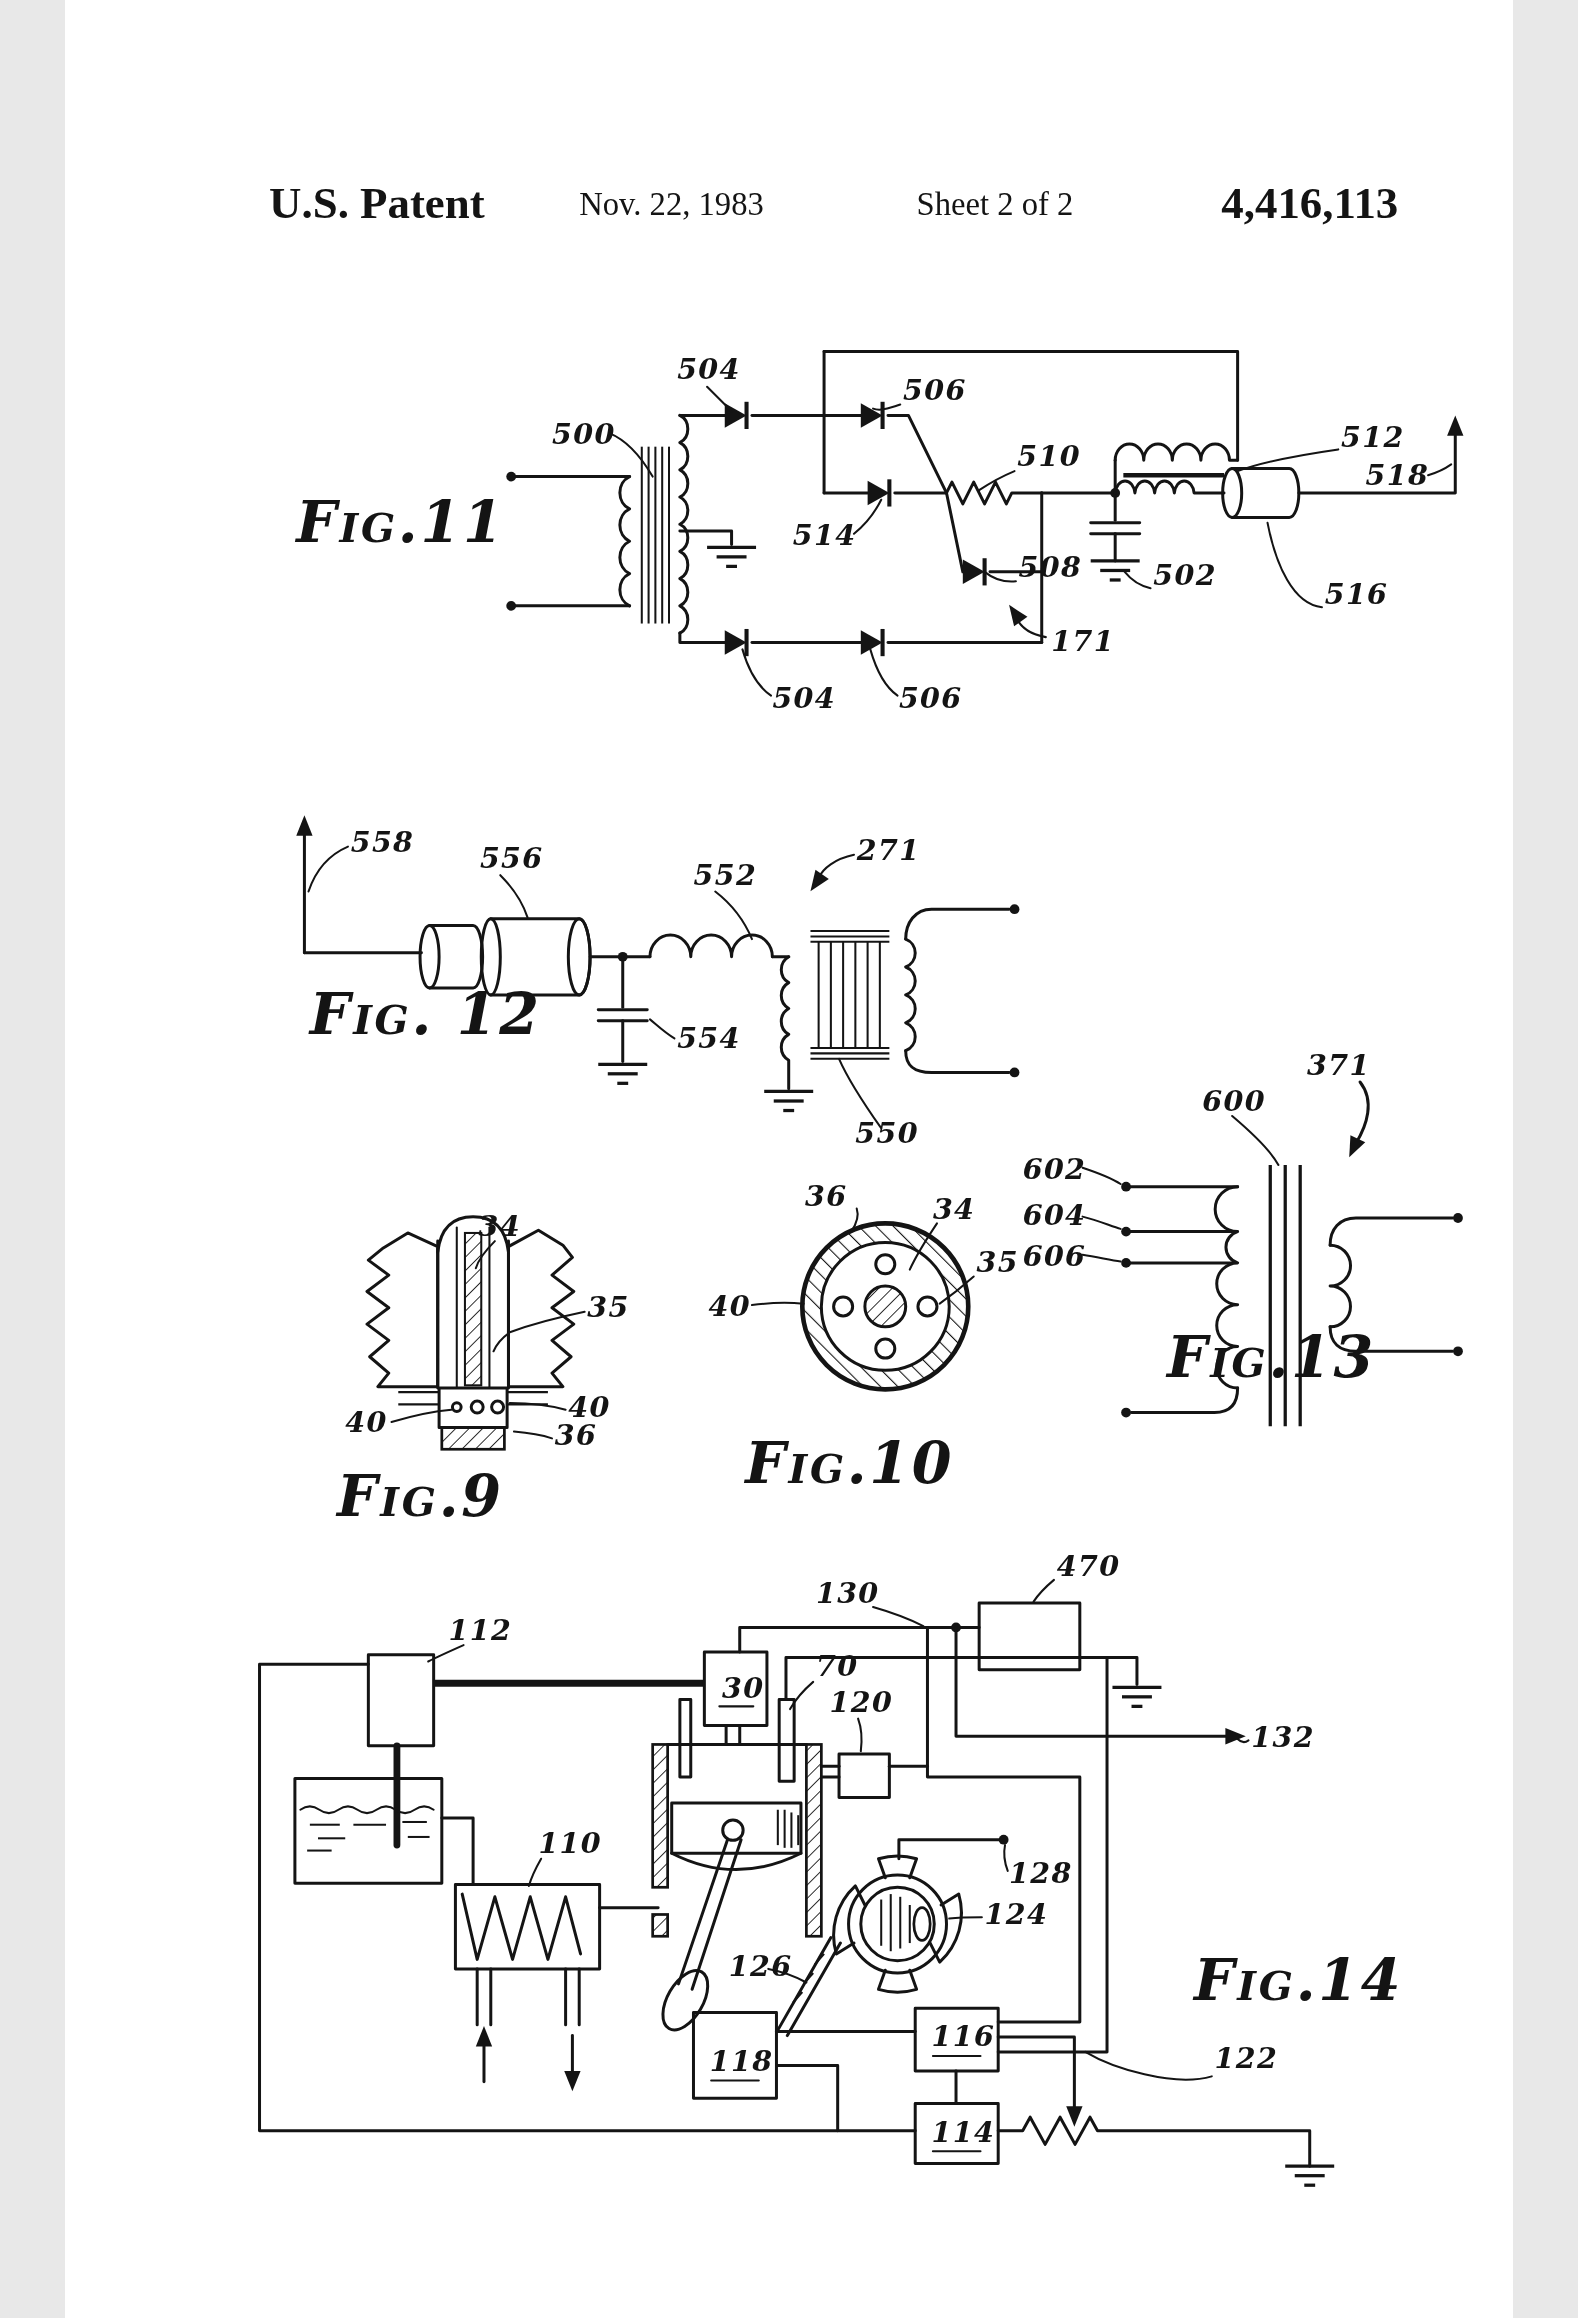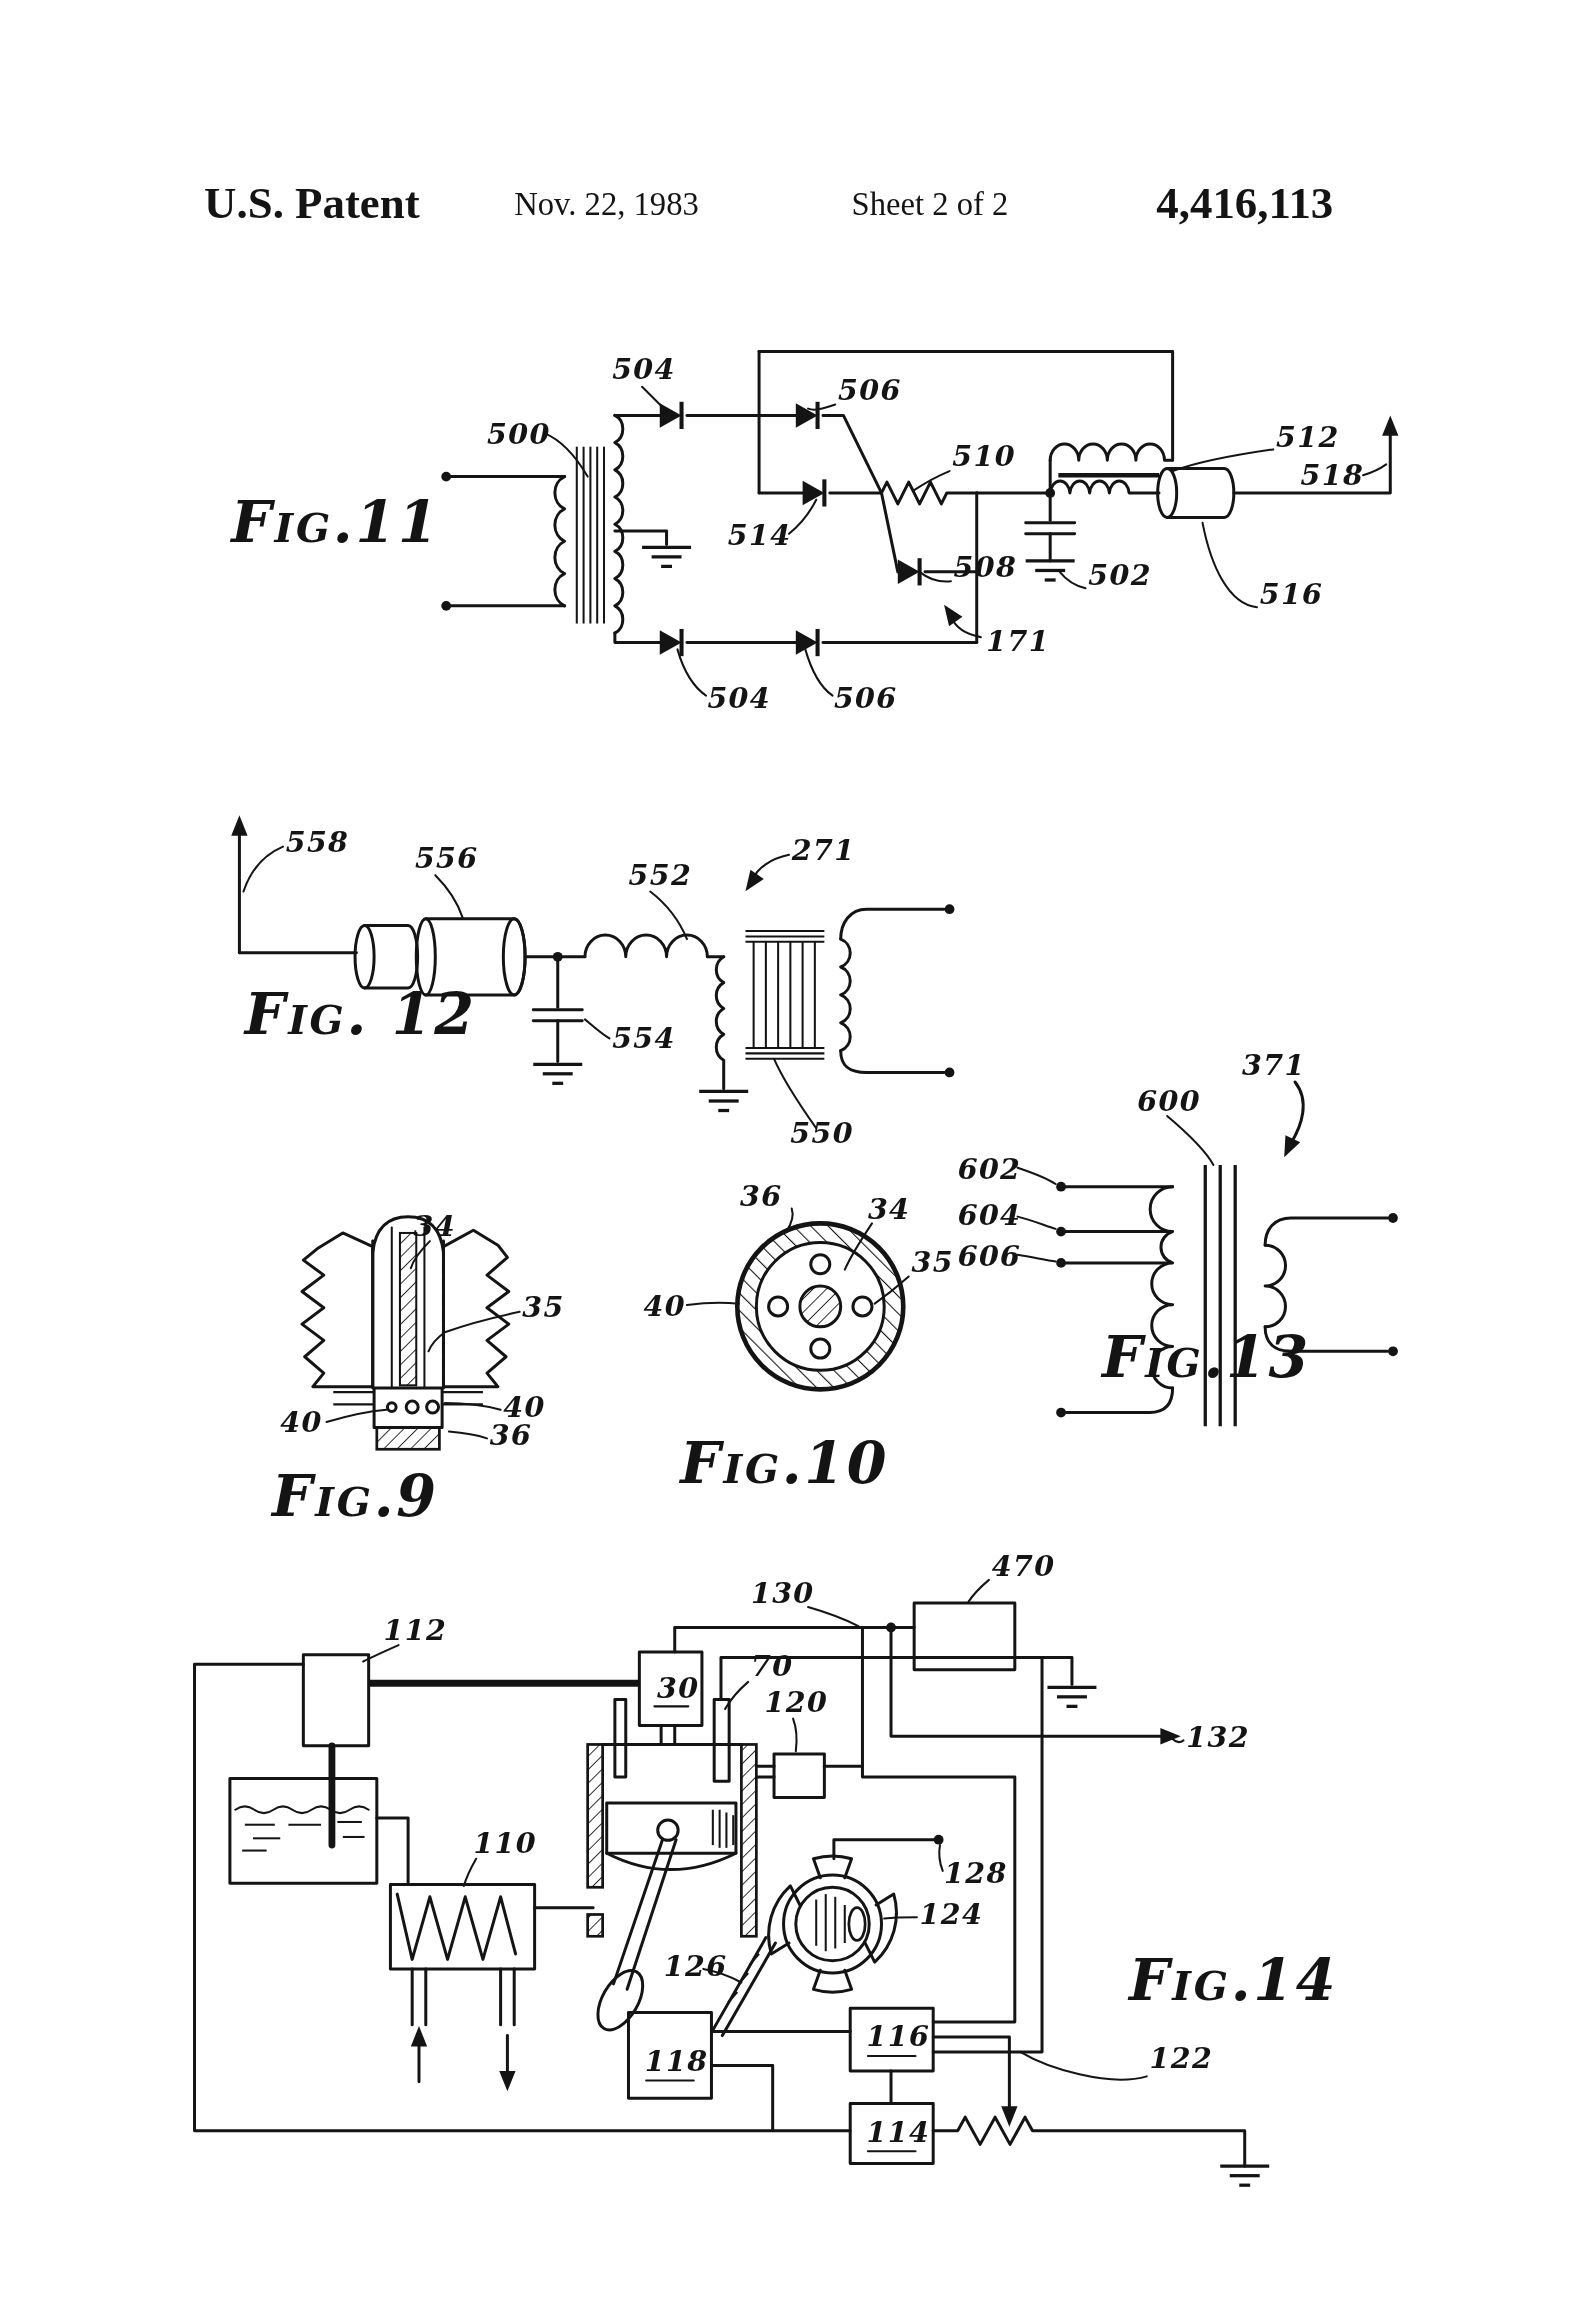--- a/index.html
+++ b/index.html
@@ -1,16 +1,16 @@
 <!DOCTYPE html>
 <html style="font-size:11px"><head>
 <meta charset="utf-8">
 <style>
   html,body{margin:0;padding:0;background:#e8e8e8}
-  .page{width:1578px;height:2319px;background:#ffffff;margin:0 auto;position:relative}
+  .page{width:1448px;height:2319px;background:#ffffff;margin:0 auto;position:relative}
   svg{display:block}
   .w{stroke:#141414;fill:none;stroke-width:2.2;stroke-linecap:round;stroke-linejoin:round}
   .thick{stroke-width:3.4}
   .thin{stroke-width:1.5}
   .fat{stroke-width:5}
   text{fill:#141414}
   .ref{font:italic 600 21px "DejaVu Serif",serif;letter-spacing:1px}
   .figlabel{font:italic 700 42px "DejaVu Serif",serif;font-variant:small-caps;letter-spacing:2px}
   .hdr1{font:700 33px "Liberation Serif","DejaVu Serif",serif}
   .hdr2{font:400 24px "Liberation Serif","DejaVu Serif",serif}

